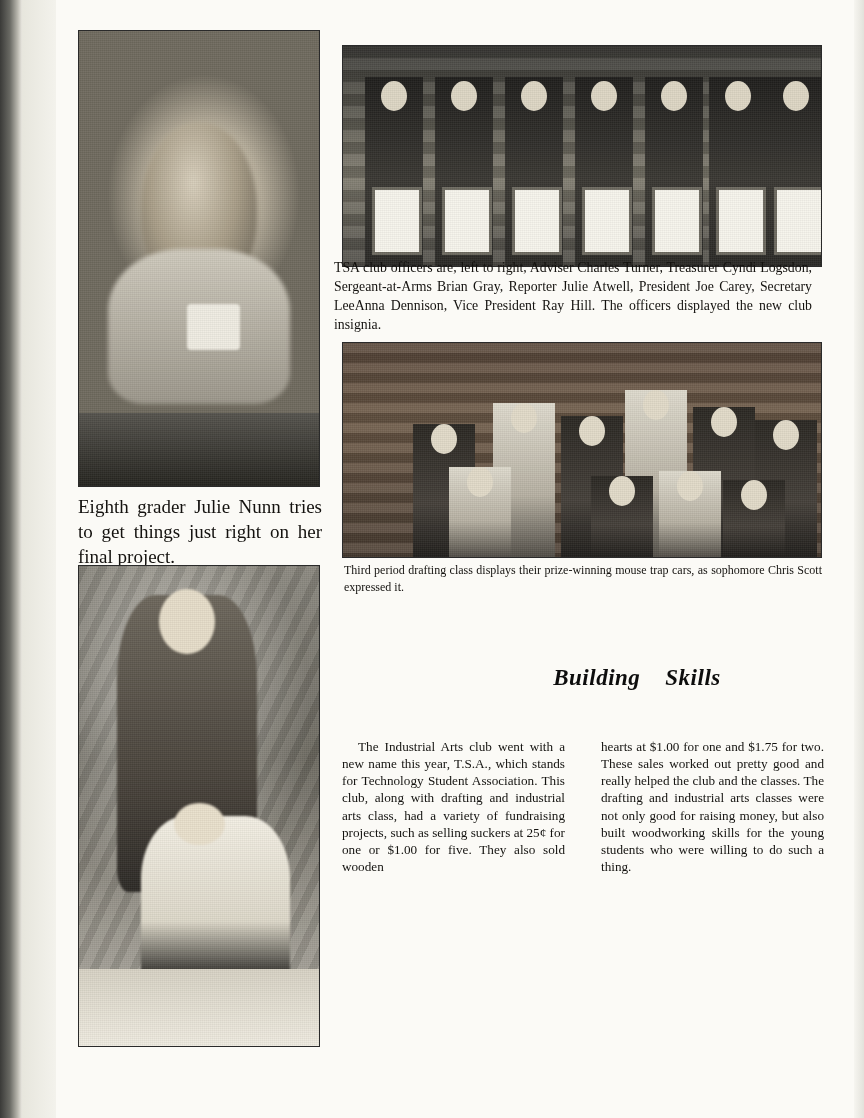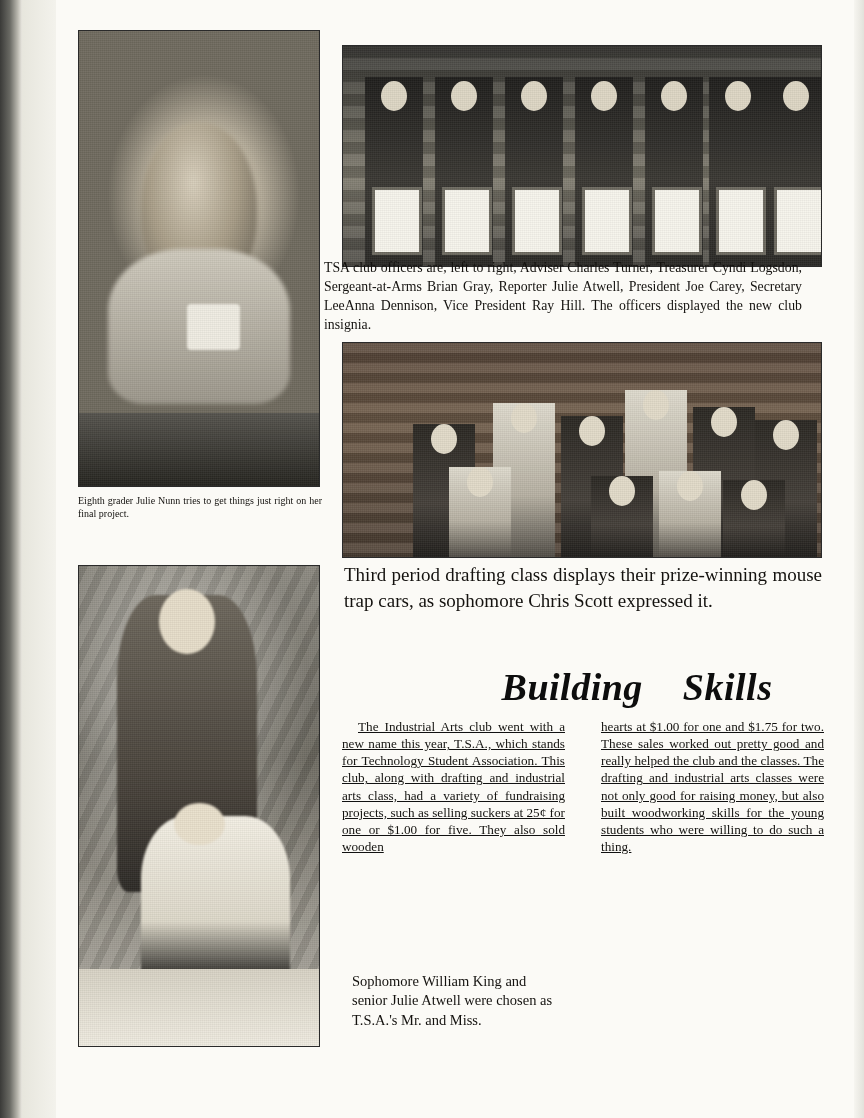--- a/index.html
+++ b/index.html
@@ -173,52 +173,51 @@
   }
   #photo-mr-miss .floor {
     position: absolute; left: 0; bottom: 0; width: 100%; height: 16%;
     background: linear-gradient(to bottom, #d7d2c4 0%, #efebe0 100%);
   }
 
   
   .caption {
     position: absolute;
     font-family: "Liberation Serif", serif;
-    font-size: 10px;
+    font-size: 19px;
     line-height: 1.32;
     color: #14120f;
     text-align: justify;
   }
   #caption-julie-nunn { left: 78px; top: 494px; width: 244px; }
-  #caption-tsa-officers { left: 324px; top: 258px; width: 478px; font-size: 13.8px; line-height: 1.38; }
-  #caption-drafting-class { left: 344px; top: 562px; width: 478px; font-size: 19px; line-height: 1.38; }
+  #caption-tsa-officers { left: 334px; top: 258px; width: 478px; font-size: 13.8px; line-height: 1.38; }
+  #caption-drafting-class { left: 344px; top: 562px; width: 478px; font-size: 12px; line-height: 1.38; }
   #caption-mr-miss {
     left: 352px; top: 972px; width: 210px;
     font-size: 14.5px; line-height: 1.33; text-align: left;
   }
 
   
   #article-heading {
     position: absolute;
     left: 452px; top: 665px; width: 370px;
     font-family: "Liberation Serif", serif;
     font-style: italic;
     font-weight: bold;
-    font-size: 38px;
+    font-size: 23px;
     letter-spacing: .5px;
     color: #0d0d0d;
     text-align: center;
     white-space: pre;
   }
   #article-body {
     position: absolute;
-    left: 342px; top: 718px; width: 482px;
+    left: 342px; top: 738px; width: 482px;
     display: flex;
     gap: 36px;
-    text-decoration: underline;
   }
   #article-body .col {
     width: 230px;
     font-family: "Liberation Serif", serif;
     font-size: 13.2px;
     line-height: 1.30;
     text-align: justify;
     color: #141310;
   }
   #article-body .col.first { text-indent: 16px; }
@@ -326,21 +325,20 @@
     <div class="backdrop"></div>
     <div class="male">
         <div class="head"></div>
       </div>
     <div class="female">
         <div class="head"></div>
       </div>
     <div class="floor"></div>
     <div class="grain"></div>
   </div>
-  <div class="caption" id="caption-mr-miss">Sophomore William King and senior Julie Atwell were chosen as T.S.A.'s Mr. and Miss.</div>
 
   <div id="article-heading">Building    Skills</div>
 
   <div id="article-body">
     <div class="col first">The Industrial Arts club went with a new name this year, T.S.A., which stands for Technology Student Association. This club, along with drafting and industrial arts class, had a variety of fundraising projects, such as selling suckers at 25¢ for one or $1.00 for five. They also sold wooden</div>
     <div class="col">hearts at $1.00 for one and $1.75 for two. These sales worked out pretty good and really helped the club and the classes. The drafting and industrial arts classes were not only good for raising money, but also built woodworking skills for the young students who were willing to do such a thing.</div>
   </div>
 
 
 </div>

